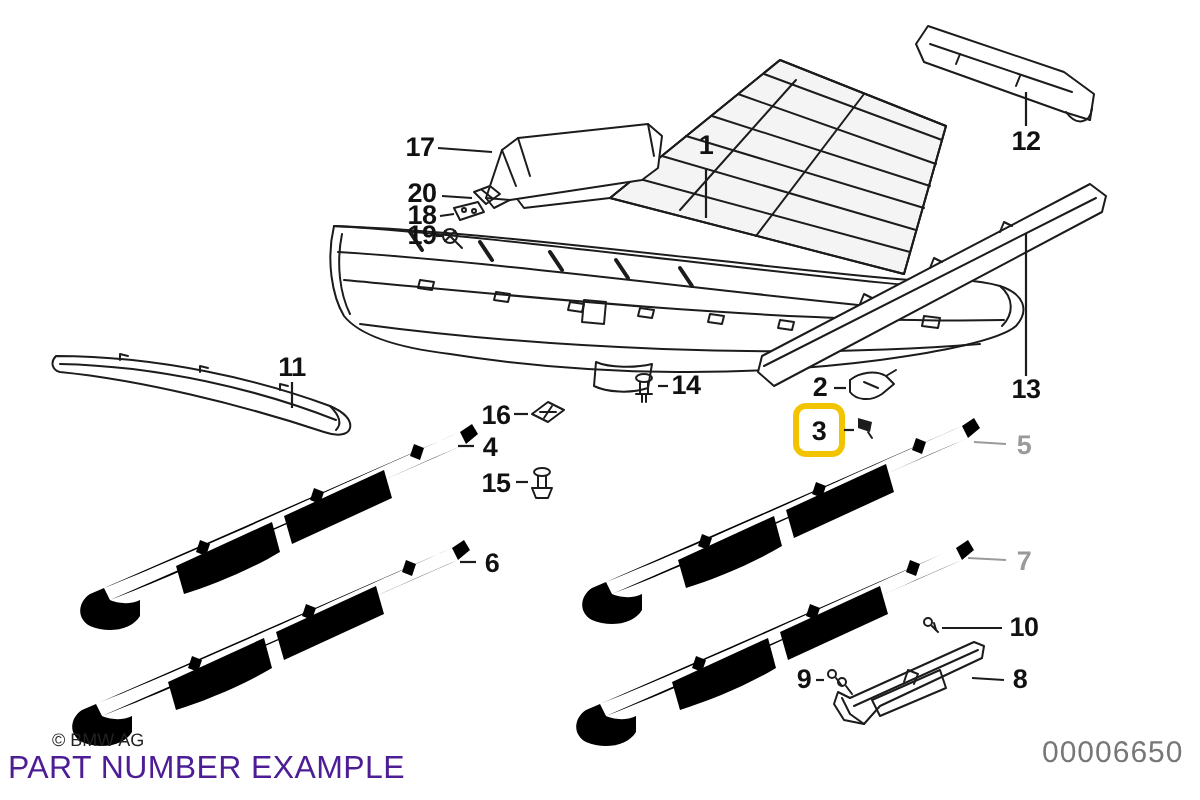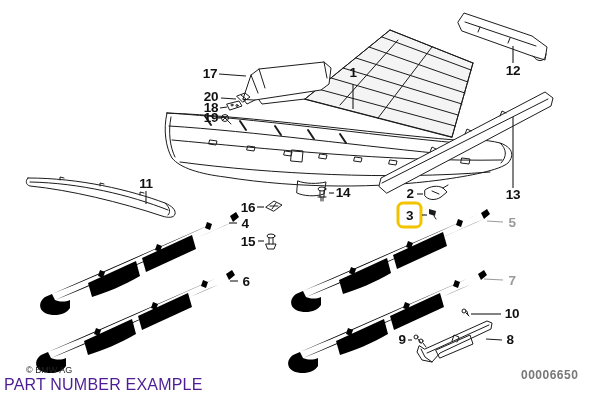--- a/index.html
+++ b/index.html
@@ -18,22 +18,22 @@
            fill:#111;text-anchor:middle;letter-spacing:-0.3px;}
   text.lbl.gray{fill:#9a9a9a;}
   line.leader{stroke:#1c1c1c;stroke-width:1.1;}
   line.leader.gray{stroke:#9a9a9a;}
   rect.hl{fill:#ffffff;stroke:#f2c400;stroke-width:3;}
   
   .copyright{position:absolute;left:26px;top:365px;font-size:9px;font-weight:normal;
              color:#222;letter-spacing:0px;}
   .caption{position:absolute;left:4px;top:376px;font-size:16px;color:#4c1d95;
            letter-spacing:0.2px;}
-  .docnum{position:absolute;left:521px;top:368px;font-size:12px;color:#777;
-          letter-spacing:0.5px;font-weight:bold;}
+  .docnum{position:absolute;left:521px;top:368px;font-size:15px;color:#777;
+          letter-spacing:0.5px;}
 </style>
 </head>
 <body>
 
 <div class="stage">
 
 <svg width="600" height="400" viewBox="0 0 600 400">
 
   <g class="ink">
 

